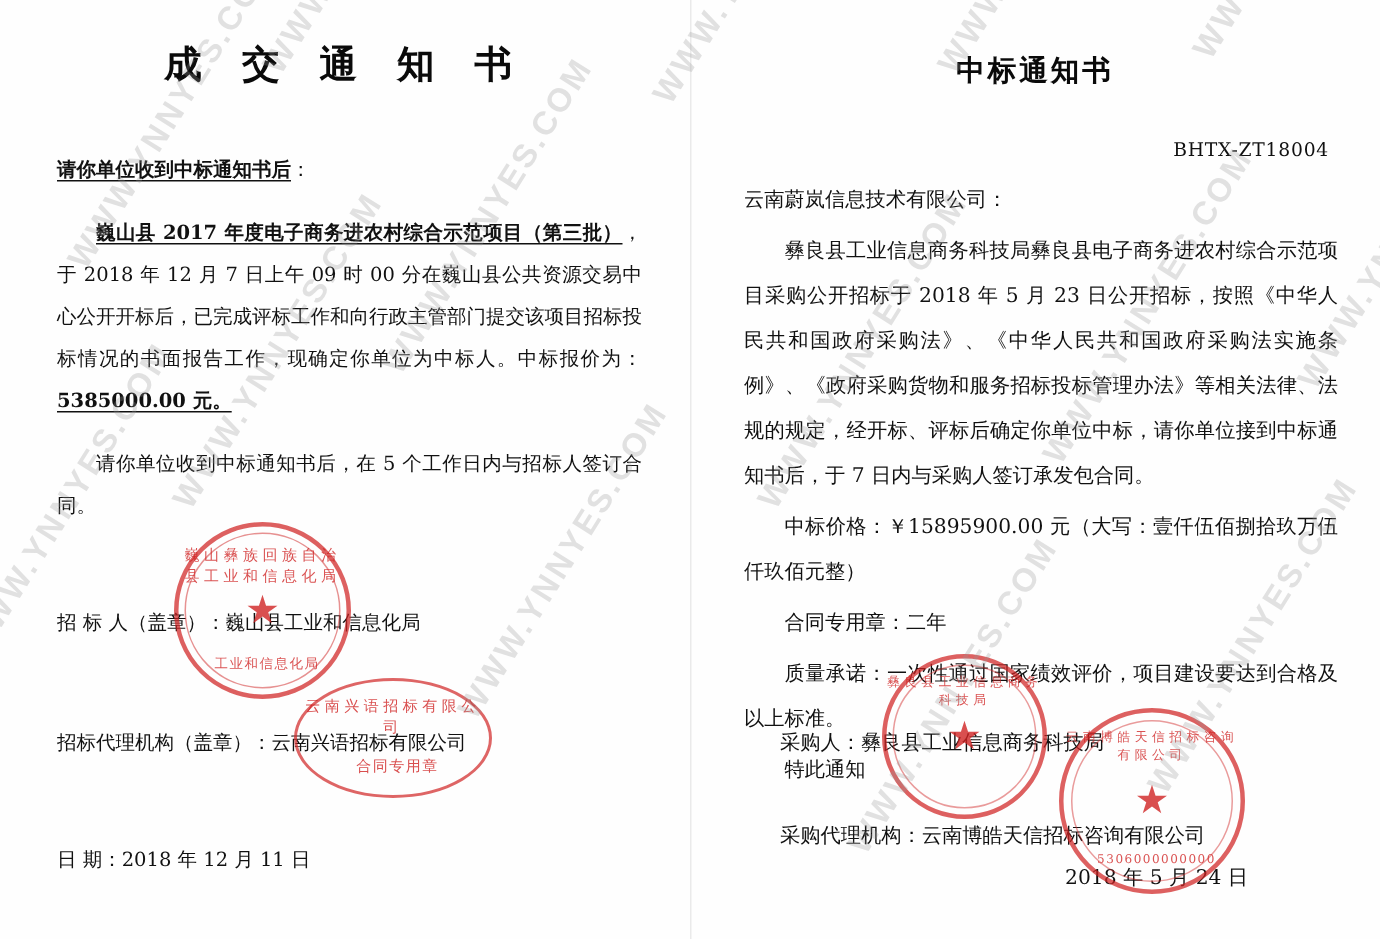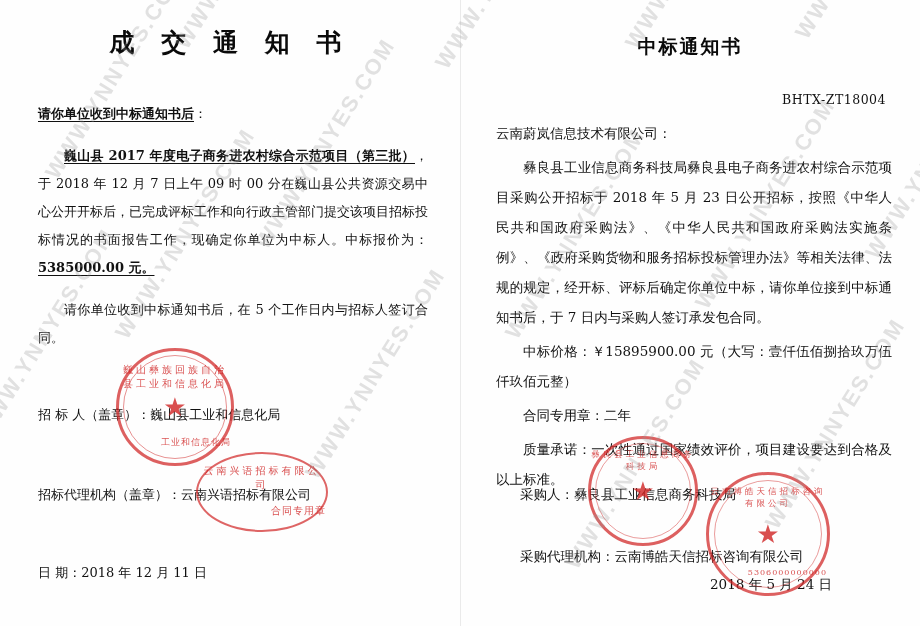--- a/index.html
+++ b/index.html
@@ -141,21 +141,21 @@
     top: 50%;
     transform: translate(-50%,-50%);
     font-size: 26px;
     color: rgba(208,35,35,0.8);
     line-height: 1;
   }
   .seal-text {
     position: absolute;
     left: 6px;
     right: 0;
-    text-align: right;
+    text-align: center;
     font-size: 9px;
     letter-spacing: 1px;
   }
   .seal-curve {
     position: absolute;
     left: 0; right: 0;
     text-align: center;
     font-size: 10px;
     letter-spacing: 3px;
   }
@@ -214,20 +214,21 @@
 
     <div class="title-right">中标通知书</div>
     <div class="doc-code">BHTX-ZT18004</div>
 
     <div class="body-right">
       <div class="p">云南蔚岚信息技术有限公司：</div>
       <div class="p indent">彝良县工业信息商务科技局彝良县电子商务进农村综合示范项目采购公开招标于 2018 年 5 月 23 日公开招标，按照《中华人民共和国政府采购法》、《中华人民共和国政府采购法实施条例》、《政府采购货物和服务招标投标管理办法》等相关法律、法规的规定，经开标、评标后确定你单位中标，请你单位接到中标通知书后，于 7 日内与采购人签订承发包合同。</div>
       <div class="p indent">中标价格：￥15895900.00 元（大写：壹仟伍佰捌拾玖万伍仟玖佰元整）</div>
       <div class="p indent">合同专用章：二年</div>
       <div class="p indent">质量承诺：一次性通过国家绩效评价，项目建设要达到合格及以上标准。</div>
+      <div class="p indent">特此通知</div>
     </div>
 
     <div class="sig-right sig-right-1">
       <span>采购人：</span><span>彝良县工业信息商务科技局</span>
     </div>
     <div class="sig-right sig-right-2">
       <span>采购代理机构：</span><span>云南博皓天信招标咨询有限公司</span>
     </div>
     <div class="sig-right sig-right-3">
       <span>2018 年 5 月 24 日</span>

